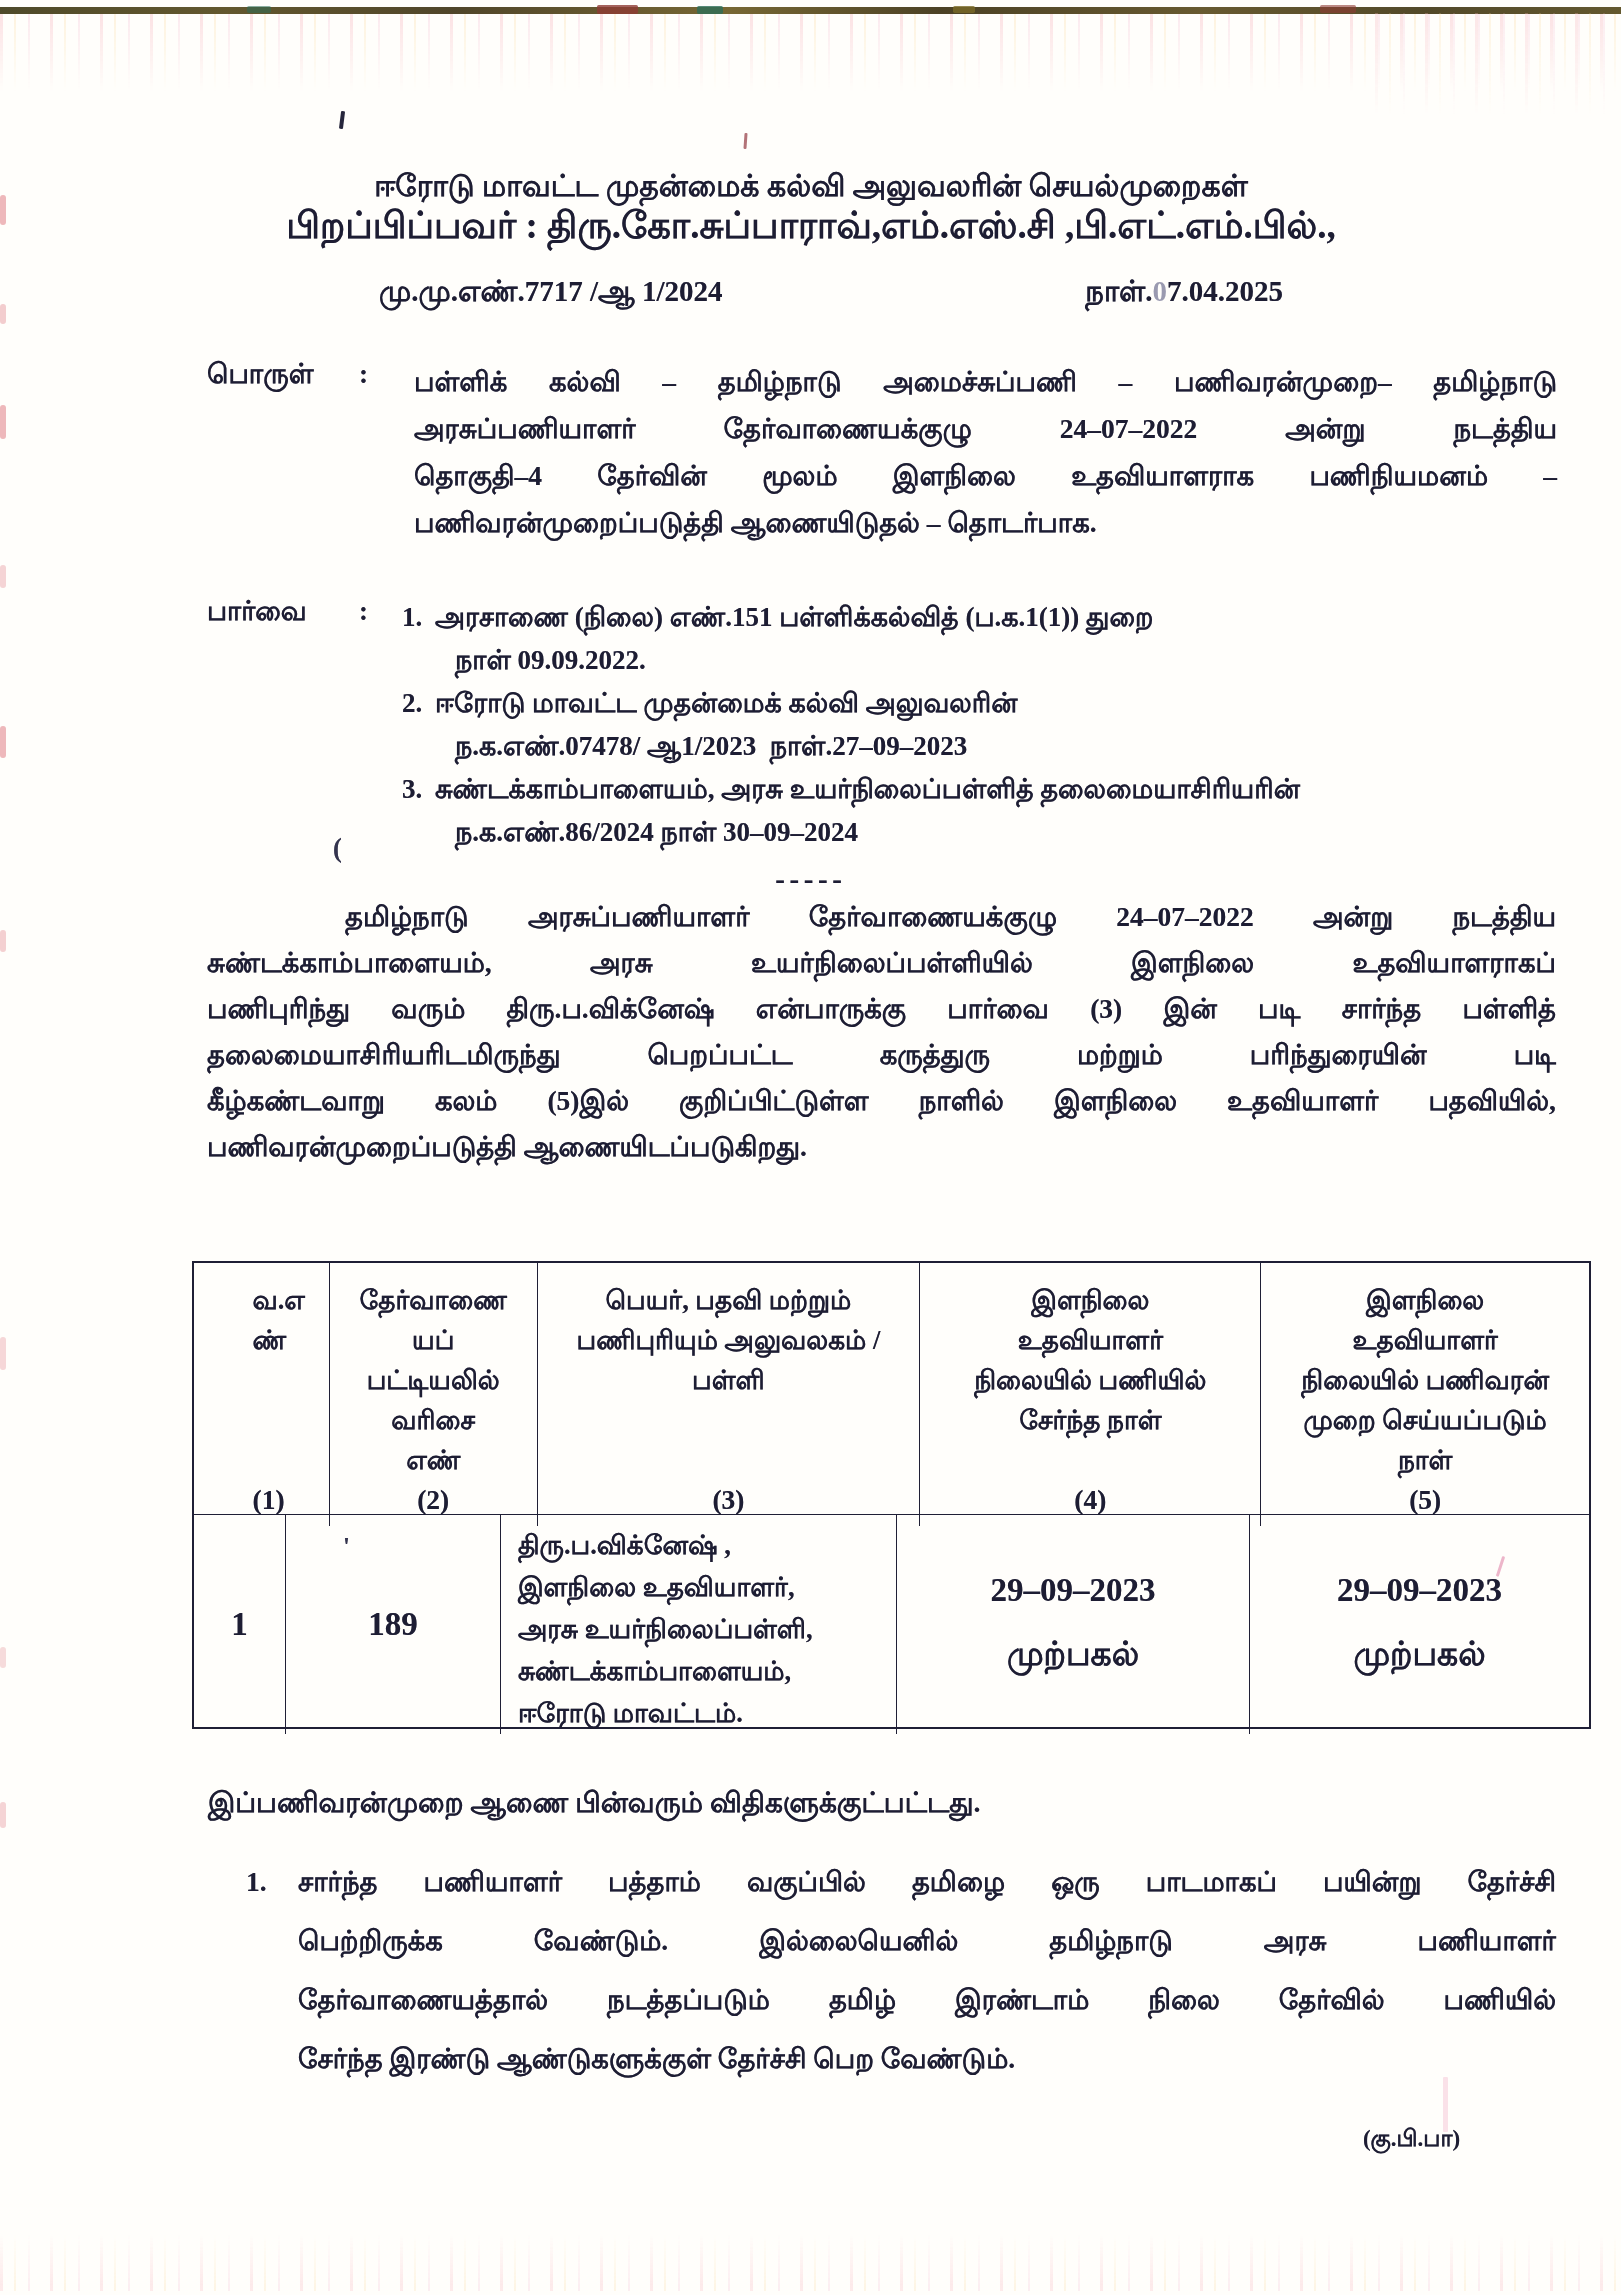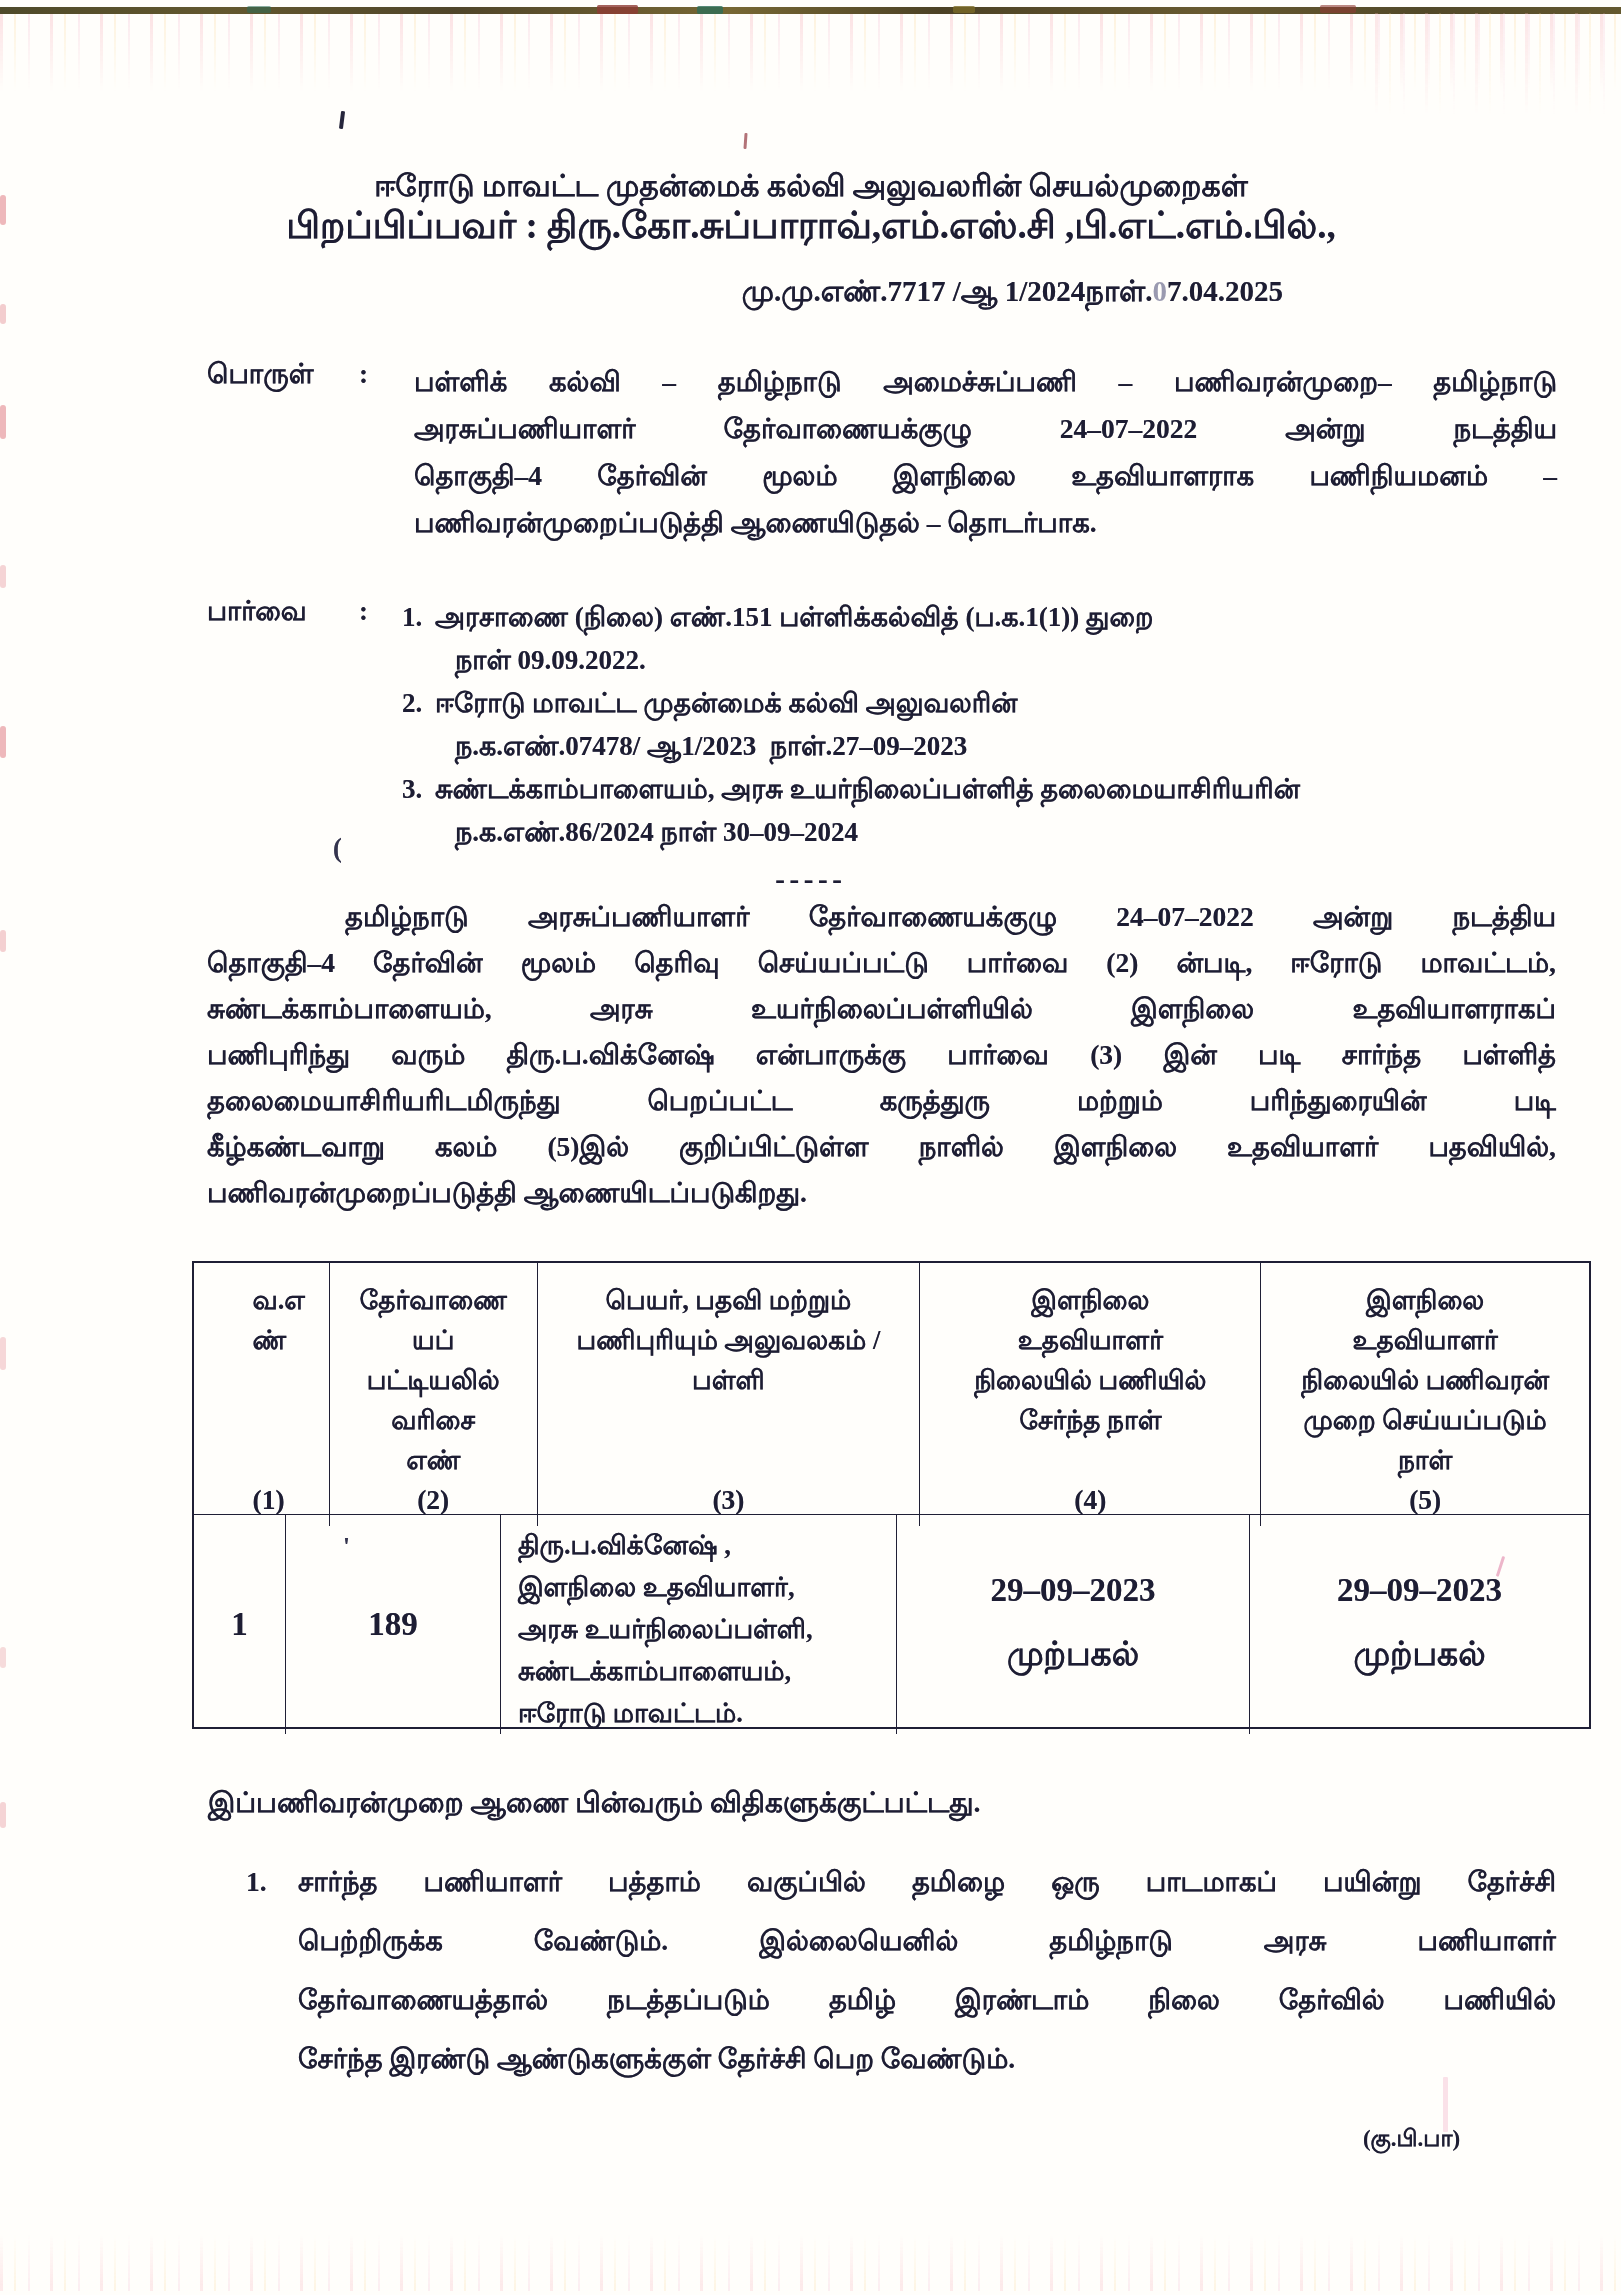--- a/index.html
+++ b/index.html
@@ -31,21 +31,21 @@
   .noise-bottom { top:2234px; height:57px; opacity:.8;
     -webkit-mask-image:linear-gradient(to top,#000 10%,transparent 100%);
             mask-image:linear-gradient(to top,#000 10%,transparent 100%); }
   .edge-speck { left:0; width:6.3px; background:rgba(214,88,98,.42); border-radius:2.9px; }
   .tick { border-radius:1.1px; }
   .glyph-mark { font-weight:bold; color:#34344e; }
 
   
   .title    { top:168px; left:0; width:100%; text-align:center; font-size:30px; line-height:36px; }
   .issuer   { top:209px; left:0; width:100%; text-align:center; font-size:37px; line-height:33px; }
-  .memoline { top:275px; left:379px; width:904px; display:flex; justify-content:flex-end; font-size:29px; line-height:33px;font-family:Liberation Serif, serif; }
+  .memoline { top:275px; left:379px; width:904px; display:flex; justify-content:space-between; font-size:29px; line-height:33px;font-family:Liberation Serif, serif; }
   .faint-digit { color:#9a9ab0; text-shadow:none; }
 
   
   .sect { font-size:27.5px; }
   .sect-label { position:absolute; left:0; top:0; }
   .sect-colon { position:absolute; left:152px; top:0; }
   .subject-block { top:358px; left:207px; width:1350px; }
   .subject-lines { margin-left:207px; line-height:47px; }
   .jline { text-align:justify; text-align-last:justify; }
   .lline { text-align:left; text-align-last:left; }
@@ -149,21 +149,20 @@
         <div><span class="ref-num">3.</span><span>சுண்டக்காம்பாளையம், அரசு உயர்நிலைப்பள்ளித் தலைமையாசிரியரின்</span></div>
         <div class="ref-line2">ந.க.எண்.86/2024 நாள் 30–09–2024</div>
       </div>
     </div>
   </div>
 
   <div class="abs dashes">-----</div>
 
   <div class="abs para">
     <div class="jline indent">தமிழ்நாடு அரசுப்பணியாளர் தேர்வாணையக்குழு 24–07–2022 அன்று நடத்திய</div>
-    <div class="jline">தொகுதி–4 தேர்வின் மூலம் தெரிவு செய்யப்பட்டு பார்வை (2) ன்படி, ஈரோடு மாவட்டம்,</div>
     <div class="jline">சுண்டக்காம்பாளையம், அரசு உயர்நிலைப்பள்ளியில் இளநிலை உதவியாளராகப்</div>
     <div class="jline">பணிபுரிந்து வரும் திரு.ப.விக்னேஷ் என்பாருக்கு பார்வை (3) இன் படி சார்ந்த பள்ளித்</div>
     <div class="jline">தலைமையாசிரியரிடமிருந்து பெறப்பட்ட கருத்துரு மற்றும் பரிந்துரையின் படி</div>
     <div class="jline">கீழ்கண்டவாறு கலம் (5)இல் குறிப்பிட்டுள்ள நாளில் இளநிலை உதவியாளர் பதவியில்,</div>
     <div class="lline">பணிவரன்முறைப்படுத்தி ஆணையிடப்படுகிறது.</div>
   </div>
 
   <div class="abs doc-table">
     <div class="trow thead">
       <div class="hcell first">

